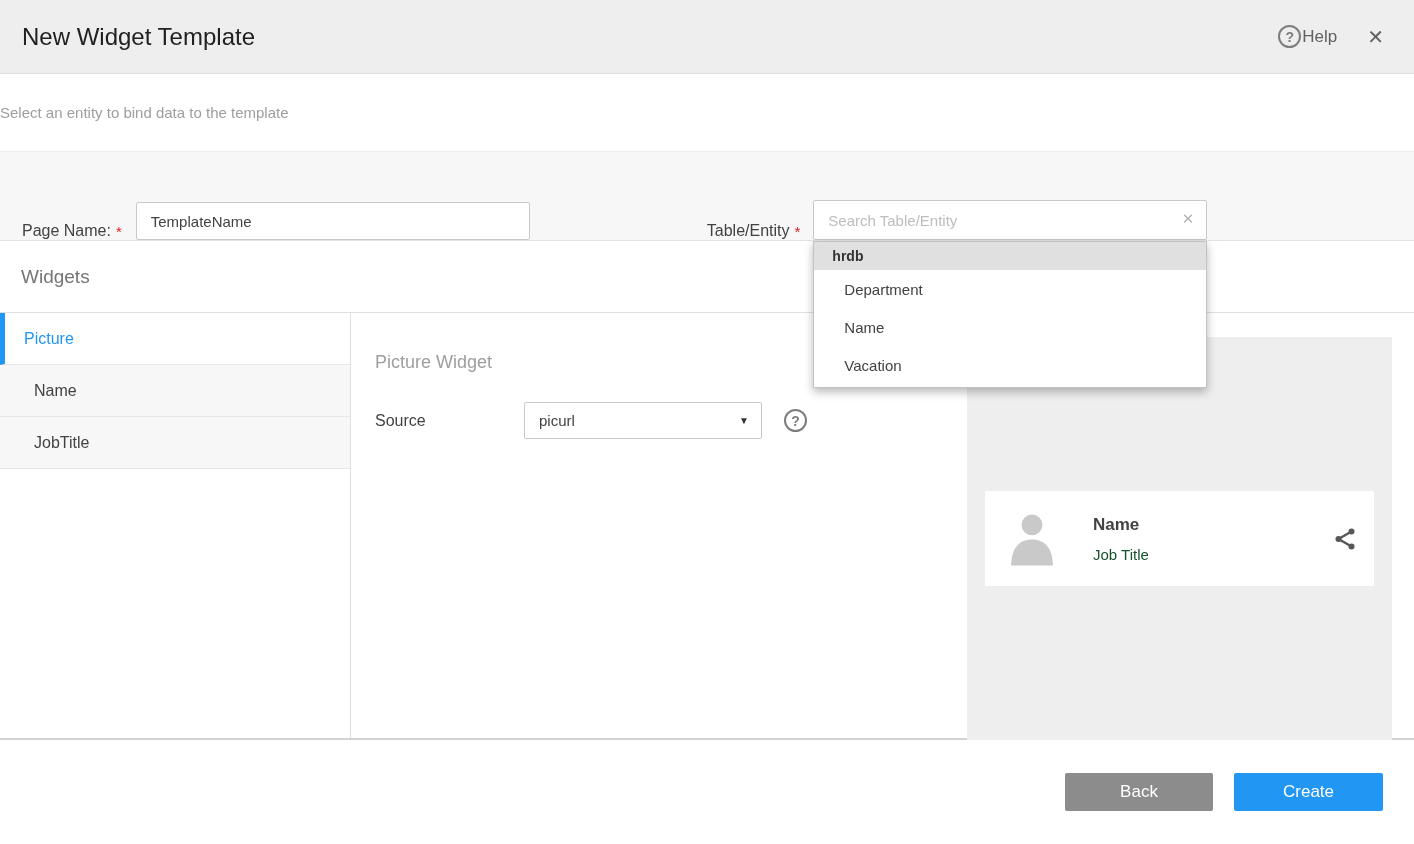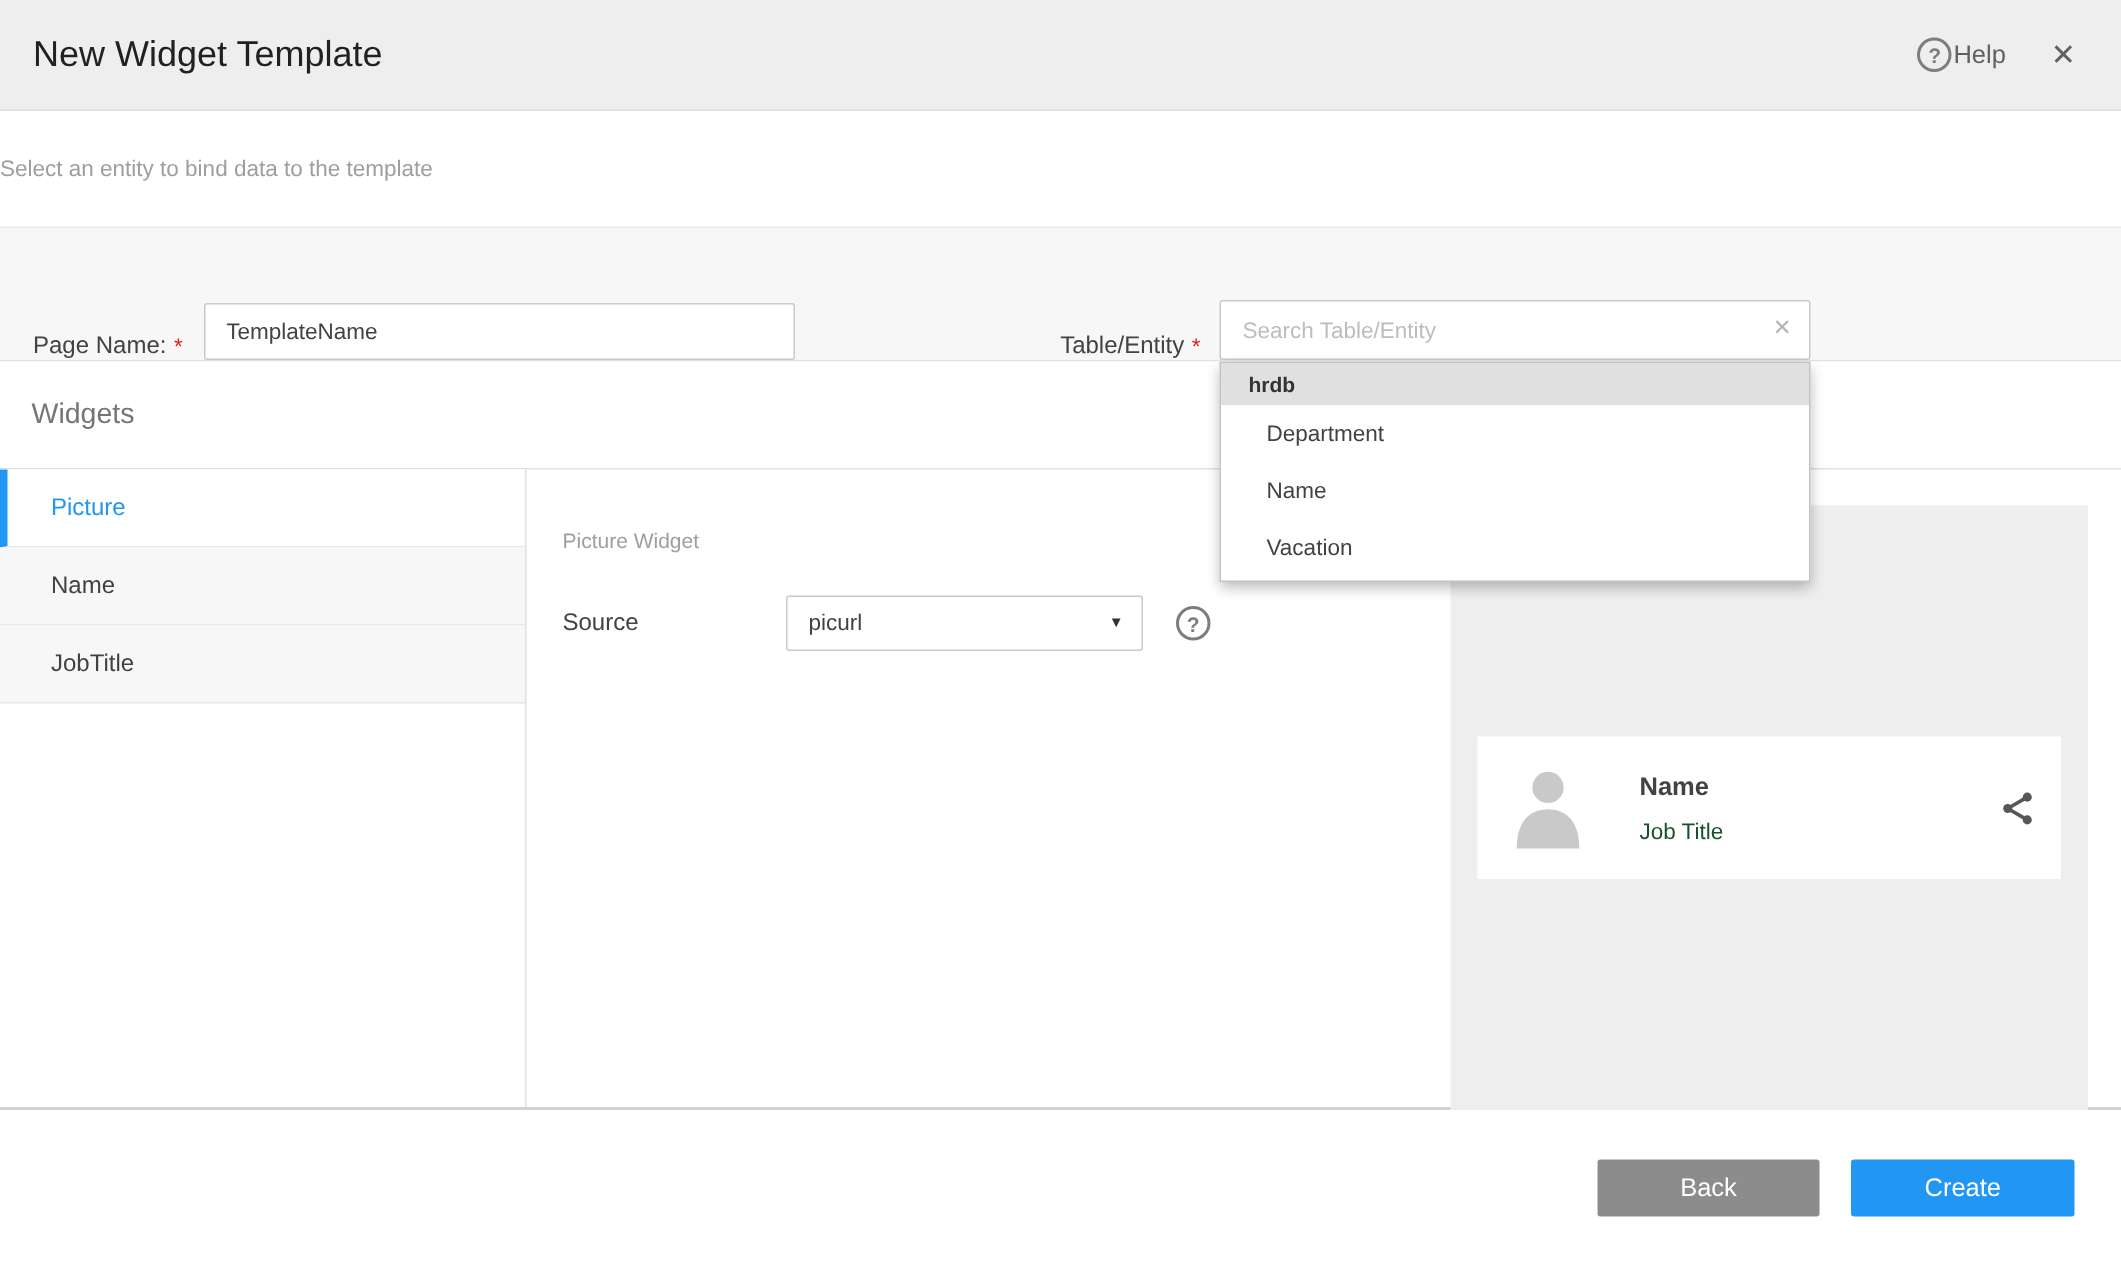--- a/index.html
+++ b/index.html
@@ -34,24 +34,24 @@
   .dd-option.selected { background:#337ab7; color:#fff; font-weight:bold; height:31px; }
 
   
   .widgets-row { height:72px; background:#fff; border-bottom:1px solid #e0e0e0; display:flex; align-items:center; padding-left:21px; }
   .widgets-title { font-size:19px; color:#757575; }
 
   
   .content { height:427px; border-bottom:2px solid #d2d2d2; display:flex; }
   .widget-list { width:351px; border-right:1px solid #e0e0e0; background:#fff; }
   .widget-item { height:52px; display:flex; align-items:center; padding-left:34px; font-size:16px; color:#424242; background:#f7f7f7; border-bottom:1px solid #e8e8e8; cursor:pointer; }
-  .widget-item.selected { background:#fff; color:#2196f3; border-left:5px solid #2196f3; padding-left:29px; }
+  .widget-item.selected { background:#fff; color:#2196f3; border-left:5px solid #2196f3; padding-left:19px; }
 
   .editor { flex:1; padding:39px 0 0 24px; }
-  .editor-title { font-size:14px; color:#9e9e9e; }
+  .editor-title { font-size:18px; color:#9e9e9e; }
   .source-row { display:flex; align-items:center; margin-top:29px; }
   .source-label { font-size:16px; color:#424242; width:149px; }
   .select { width:238px; height:37px; border:1px solid #c9c9c9; border-radius:2px; background:#fff; display:flex; align-items:center; padding:0 12px 0 14px; font-size:15px; color:#424242; cursor:pointer; }
   .select-arrow { margin-left:auto; font-size:10px; color:#333; }
   .editor-help { margin-left:22px; flex:none; }
 
   .preview-panel { width:425px; height:403px; margin-top:24px; margin-right:22px; background:#eeeeee; }
   .preview-card { margin:154px 18px 0 18px; height:95px; background:#fff; display:flex; align-items:center; }
   .avatar { margin-left:22px; display:flex; }
   .card-text { margin-left:36px; }

